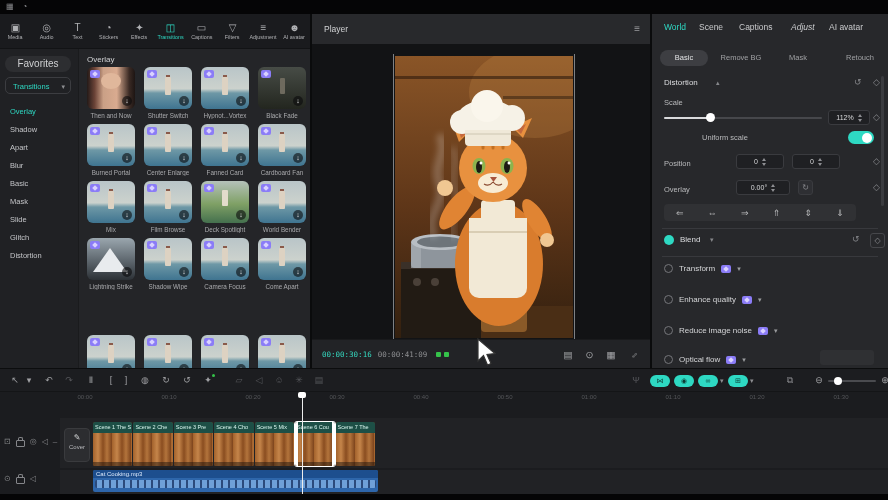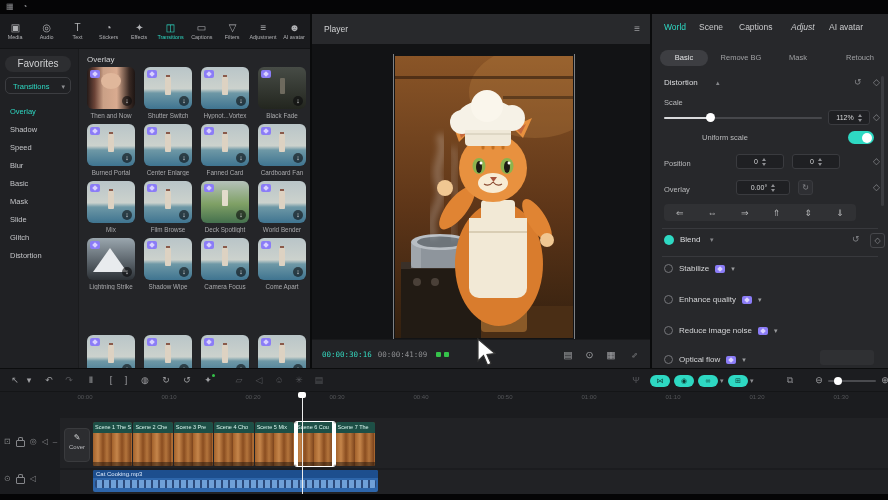--- a/index.html
+++ b/index.html
@@ -195,21 +195,21 @@
     <div id="left-body">
       <div id="sidebar">
         <div id="favorites-btn">Favorites</div>
         <div id="collection-dd">
           <span>Transitions</span>
           <span class="dd-ch">▾</span>
         </div>
         <div id="category-list">
             <div class="cat-item active" style="top: 58px;">Overlay</div>
             <div class="cat-item" style="top: 76px;">Shadow</div>
-            <div class="cat-item" style="top: 94px;">Speed</div>
+            <div class="cat-item" style="top: 94px;">Apart</div>
             <div class="cat-item" style="top: 112px;">Blur</div>
             <div class="cat-item" style="top: 130px;">Basic</div>
             <div class="cat-item" style="top: 148px;">Mask</div>
             <div class="cat-item" style="top: 166px;">Slide</div>
             <div class="cat-item" style="top: 184px;">Glitch</div>
             <div class="cat-item" style="top: 202px;">Distortion</div>
           </div>
       </div>
       <div id="lib-content">
         <div id="section-title">Overlay</div>
@@ -517,21 +517,21 @@
     <div id="blend-dot"></div>
     <span class="lbl-strong" style="left:28px;top:221px;">Blend</span>
     <span class="icn" style="left:58px;top:222px;font-size:7px;">▾</span>
     <span class="icn" style="left:200px;top:220px;">↺</span>
     <div class="kbox" style="left:218px;top:219px;">◇</div>
     <div class="divider" style="top:242px;"></div>
 
     <div id="toggle-rows">
         <div class="toggle-row" style="top: 250px;">
           <span class="chk"></span>
-          <span class="tlabel">Stabilize</span>
+          <span class="tlabel">Transform</span>
           <span class="tpro"></span>
           <span class="tch">▾</span>
         </div>
         <div class="toggle-row" style="top: 281px;">
           <span class="chk"></span>
           <span class="tlabel">Enhance quality</span>
           <span class="tpro"></span>
           <span class="tch">▾</span>
         </div>
         <div class="toggle-row" style="top: 312px;">

